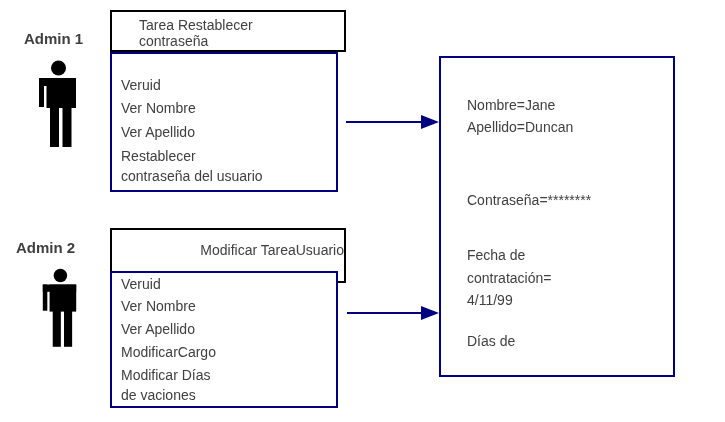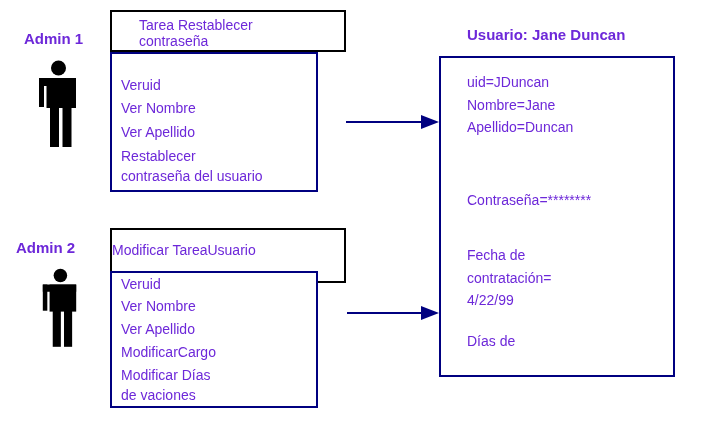--- a/index.html
+++ b/index.html
@@ -4,21 +4,21 @@
 <style>
   * { margin: 0; padding: 0; box-sizing: border-box; }
   html, body { background: #ffffff; }
   .canvas {
     position: relative;
     width: 725px;
     height: 422px;
     background: #ffffff;
     font-family: "Liberation Sans", "DejaVu Sans", sans-serif;
     font-size: 14px;
-    color: #6d28d9;
+    color: #404040;
     overflow: hidden;
   }
   .admin-label {
     position: absolute;
     font-weight: bold;
     font-size: 15px;
     white-space: nowrap;
   }
   .admin-label.a1 { left: 24px; top: 30px; }
   .admin-label.a2 { left: 16px; top: 239px; }
@@ -28,26 +28,26 @@
 
   .task-header {
     position: absolute;
     left: 110px;
     width: 236px;
     background: #ffffff;
     border: 2px solid #000000;
     line-height: 16px;
   }
   .task-header.th1 { top: 10px; height: 42px; padding: 5px 0 6px 27px; }
-  .task-header.th2 { top: 228px; height: 55px; padding: 12px 0 0 0; text-align: left; }
+  .task-header.th2 { top: 228px; height: 55px; padding: 12px 0 0 0; text-align: right; }
 
   .task-body {
     position: absolute;
     left: 110px;
-    width: 208px;
+    width: 228px;
     background: #ffffff;
     border: 2px solid #000080;
   }
   .task-body.tb1 { top: 52px; height: 140px; }
   .task-body.tb2 { top: 271px; height: 137px; }
 
   .row { position: absolute; left: 9px; white-space: nowrap; line-height: 16px; }
 
   .user-title {
     position: absolute;
@@ -114,29 +114,27 @@
   </div>
   <div class="task-body tb2">
     <div class="row" style="top:3px">Veruid</div>
     <div class="row" style="top:25px">Ver Nombre</div>
     <div class="row" style="top:48px">Ver Apellido</div>
     <div class="row" style="top:71px">ModificarCargo</div>
     <div class="row" style="top:94px">Modificar Días</div>
     <div class="row" style="top:114px">de vaciones</div>
   </div>
 
-  <div class="user-title">Usuario: Jane Duncan</div>
   <div class="user-box">
-    <div class="uline" style="top:16px">uid=JDuncan</div>
     <div class="uline" style="top:39px">Nombre=Jane</div>
     <div class="uline" style="top:61px">Apellido=Duncan</div>
     <div class="uline" style="top:134px">Contraseña=********</div>
     <div class="uline" style="top:189px">Fecha de</div>
     <div class="uline" style="top:212px">contratación=</div>
-    <div class="uline" style="top:234px">4/22/99</div>
+    <div class="uline" style="top:234px">4/11/99</div>
     <div class="uline" style="top:275px">Días de</div>
   </div>
 
   <svg class="arrow ar1" width="94" height="20" viewBox="0 0 94 20" aria-hidden="true">
     <line x1="0" y1="10" x2="78" y2="10" stroke="#000080" stroke-width="2"></line>
     <polygon points="75,3 93,10 75,17" fill="#000080"></polygon>
   </svg>
   <svg class="arrow ar2" width="93" height="20" viewBox="0 0 93 20" aria-hidden="true">
     <line x1="0" y1="10" x2="77" y2="10" stroke="#000080" stroke-width="2"></line>
     <polygon points="74,3 92,10 74,17" fill="#000080"></polygon>

